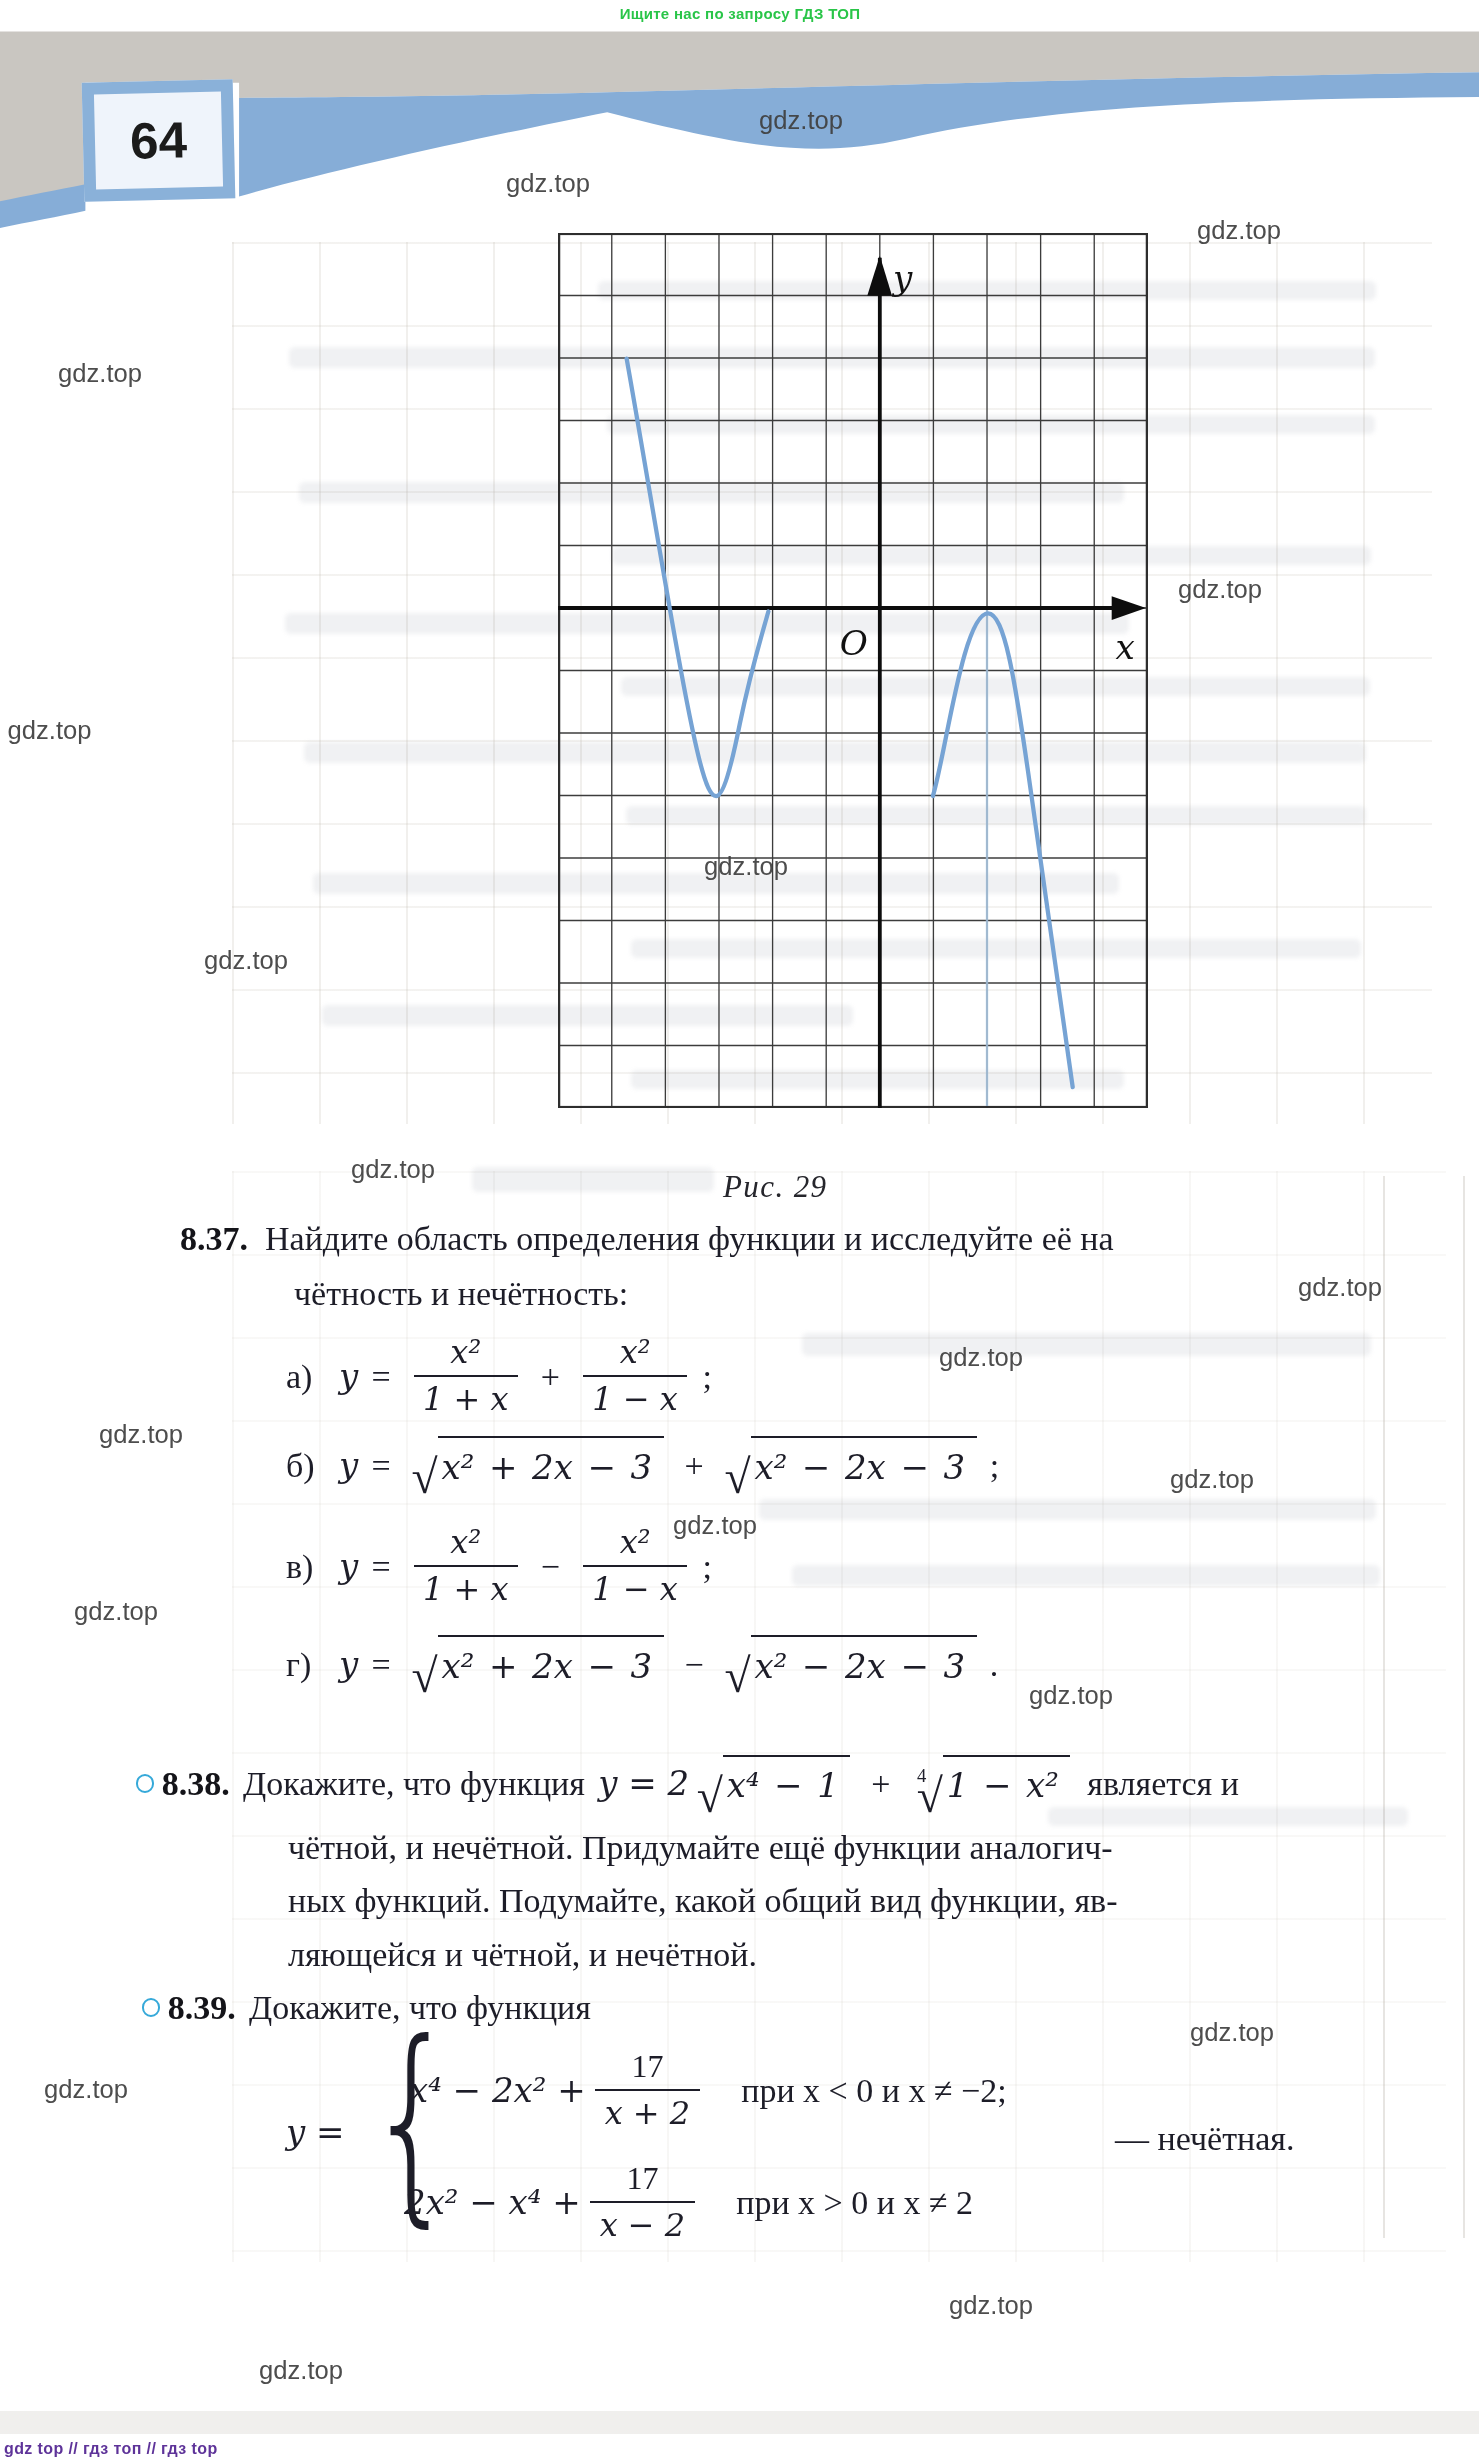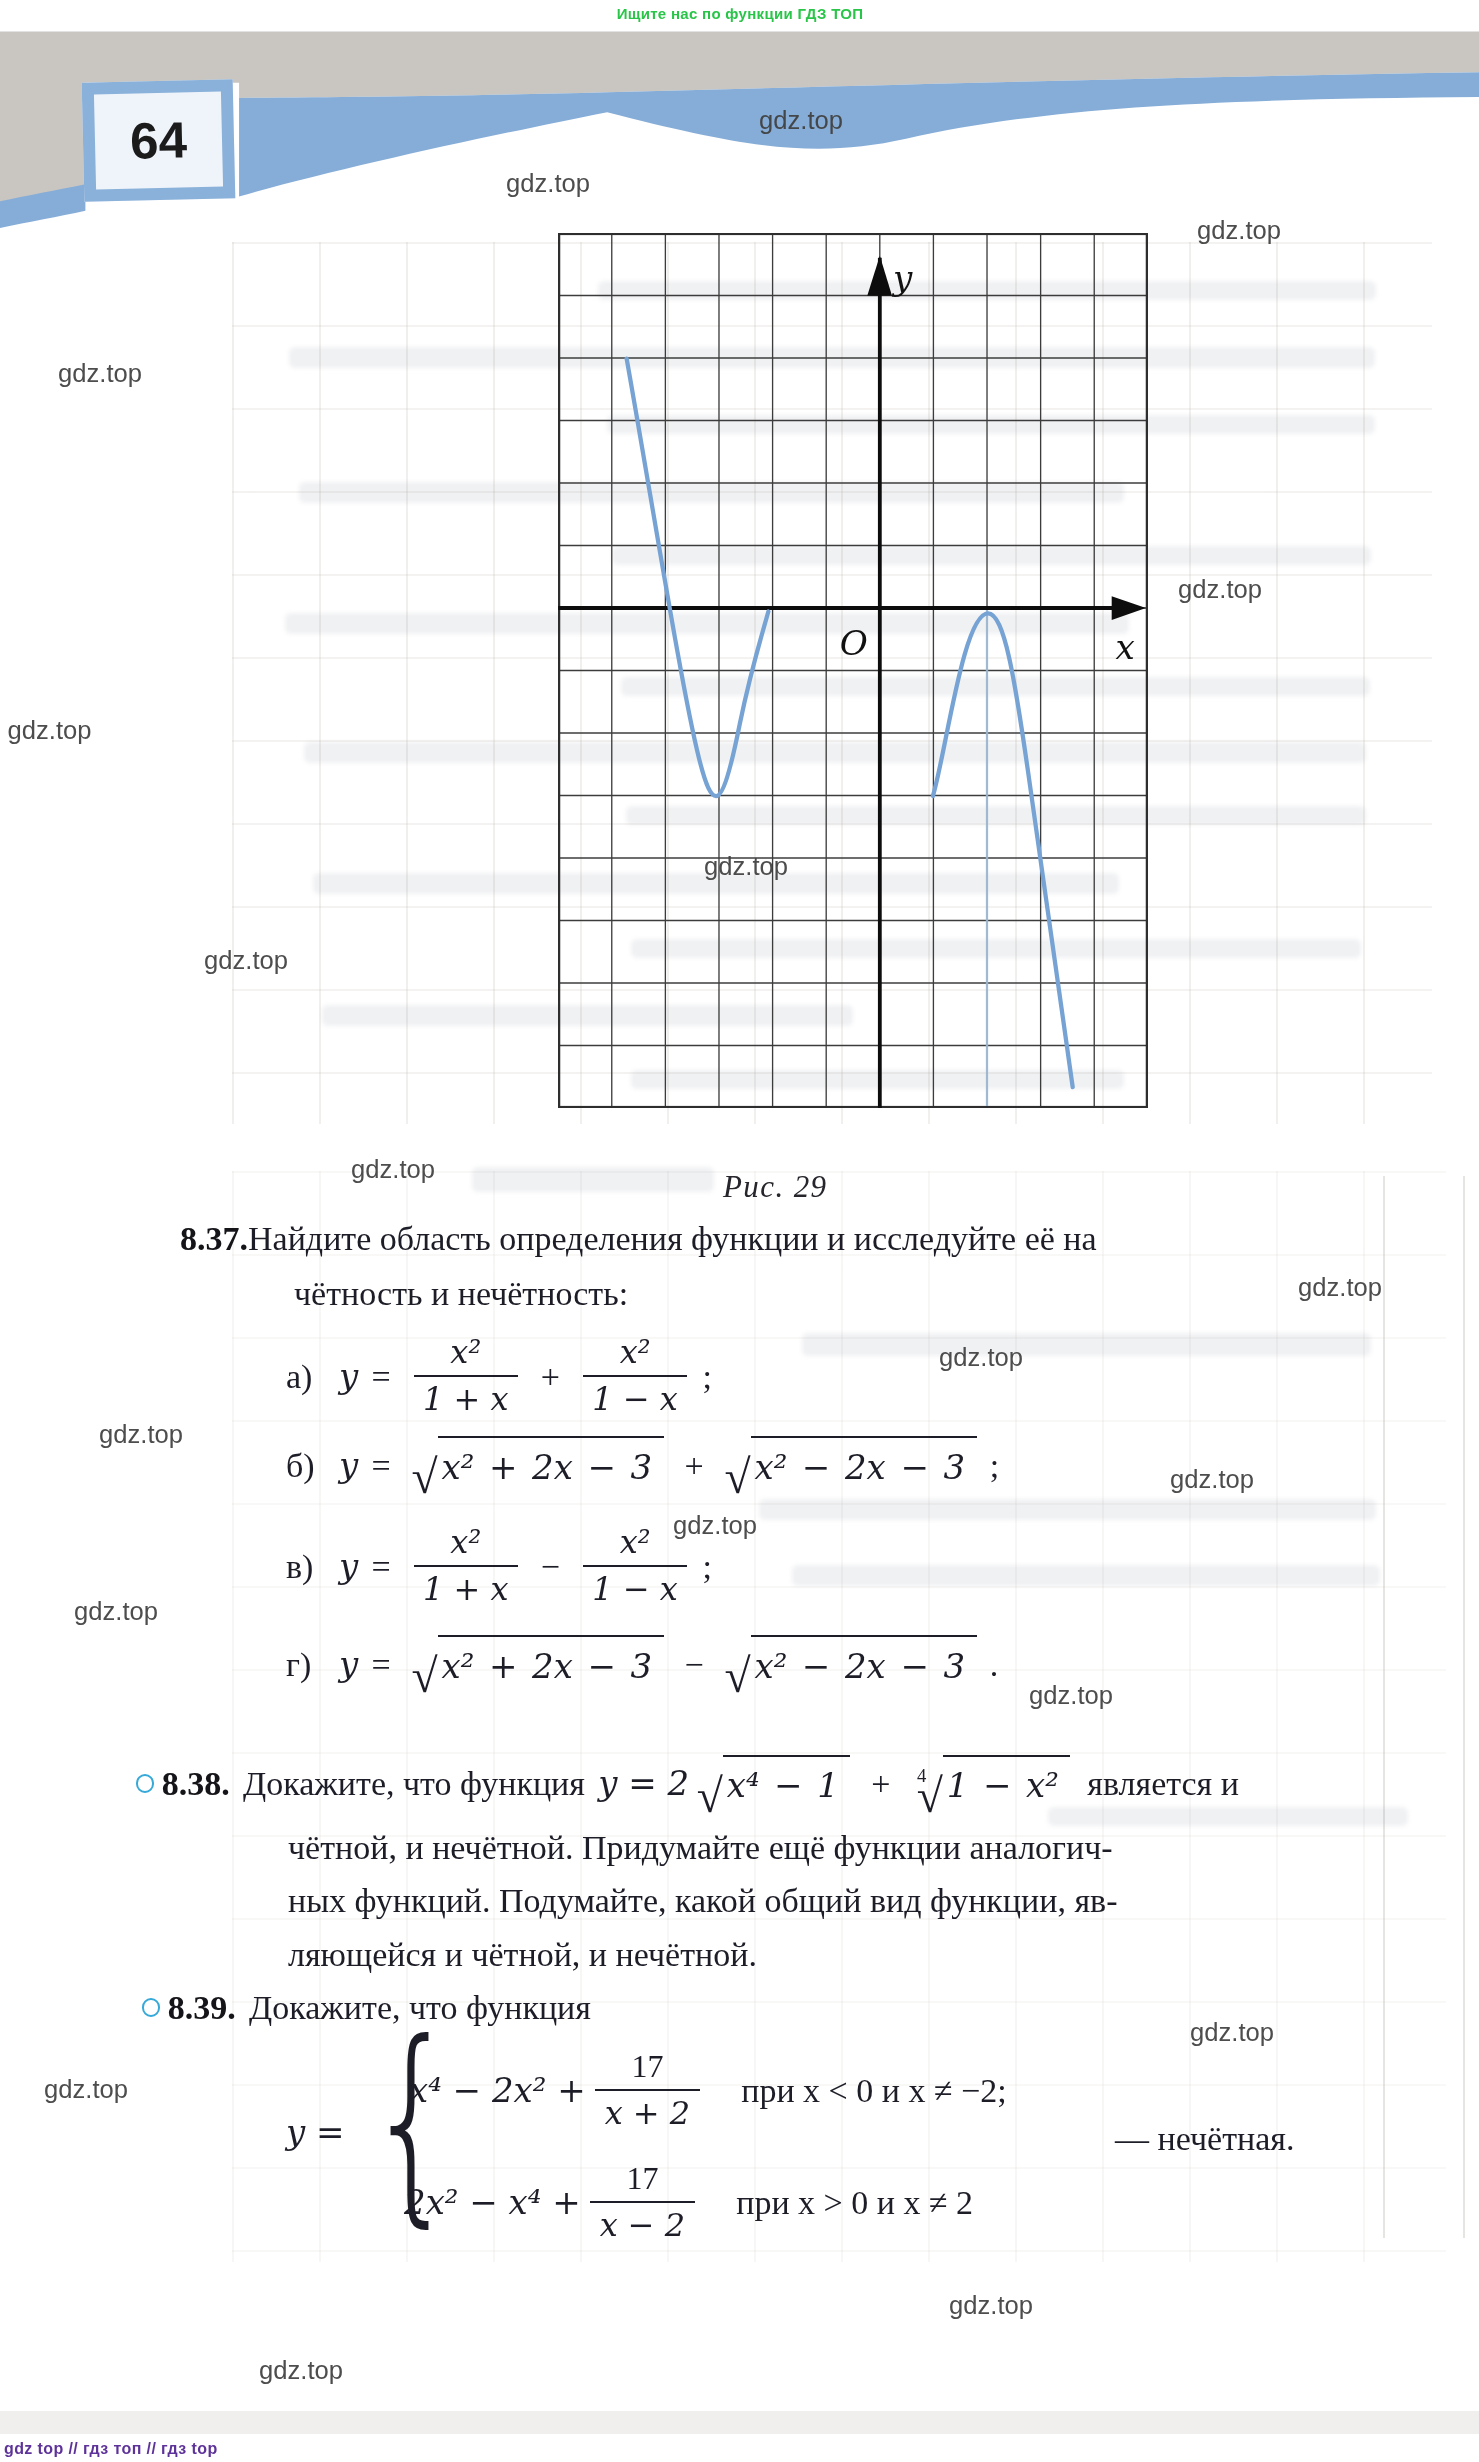--- a/index.html
+++ b/index.html
@@ -65,21 +65,21 @@
   
   .footer-strip{position:absolute;left:0;top:2411px;width:100%;height:23px;background:#f0efed;}
   .footer-text{position:absolute;left:4px;top:2440px;width:100%;text-align:left;
     font:600 16px "Liberation Sans",sans-serif;color:#5e3399;letter-spacing:0.4px;}
 </style>
 </head>
 <body>
 
 <div class="page">
 
-  <div class="green-banner">Ищите нас по функции ГДЗ ТОП</div>
+  <div class="green-banner">Ищите нас по запросу ГДЗ ТОП</div>
 
   <svg class="header-svg" width="1480" height="285" viewBox="0 0 1560 300">
     <path d="M0,33 L1560,33 L1560,76 C1280,80 1000,88 640,97 C480,101 360,102 252,103
              L252,87 L90,87 L90,196 C58,202 28,208 0,214 Z" fill="#c9c6c1"></path>
     <path d="M252,103 C360,102 480,101 640,97 C1000,88 1280,80 1560,76
              L1560,102 C1290,104 1105,112 955,146 C860,167 788,156 640,118
              C520,142 360,176 252,207 Z" fill="#86add7"></path>
     <path d="M90,194 C60,200 28,206 0,212 L0,240 C30,234 62,228 90,222 Z" fill="#86add7"></path>
   </svg>
 
@@ -156,21 +156,21 @@
     <text x="352" y="60" font-size="36" font-style="italic" font-family="DejaVu Serif, serif" fill="#111">y</text>
     <text x="586" y="448" font-size="36" font-style="italic" font-family="DejaVu Serif, serif" fill="#111">x</text>
     <text x="296" y="444" font-size="36" font-style="italic" font-family="DejaVu Serif, serif" fill="#111">O</text>
   </svg>
 
   <div class="fig-caption">Рис. 29</div>
 
   <div class="prob" style="left:180px;top:1212px;width:1243px;height:531px">
     <div class="row" style="position:absolute;left:0;top:0">
       <span class="num">8.37.</span>
-      <span style="">Найдите область определения функции и исследуйте её на</span>
+      <span style="margin-left:17px">Найдите область определения функции и исследуйте её на</span>
     </div>
     <div class="abs" style="left:114px;top:55px">чётность и нечётность:</div>
 
     <div class="row abs" style="left:106px;top:112px;height:104px">
       <span style="width:53px">а)</span>
       <span class="mi">y</span>
       <span class="op">=</span>
       <span class="frac">
         <span class="fnum mi">x²</span>
         <span class="fbar"></span>

